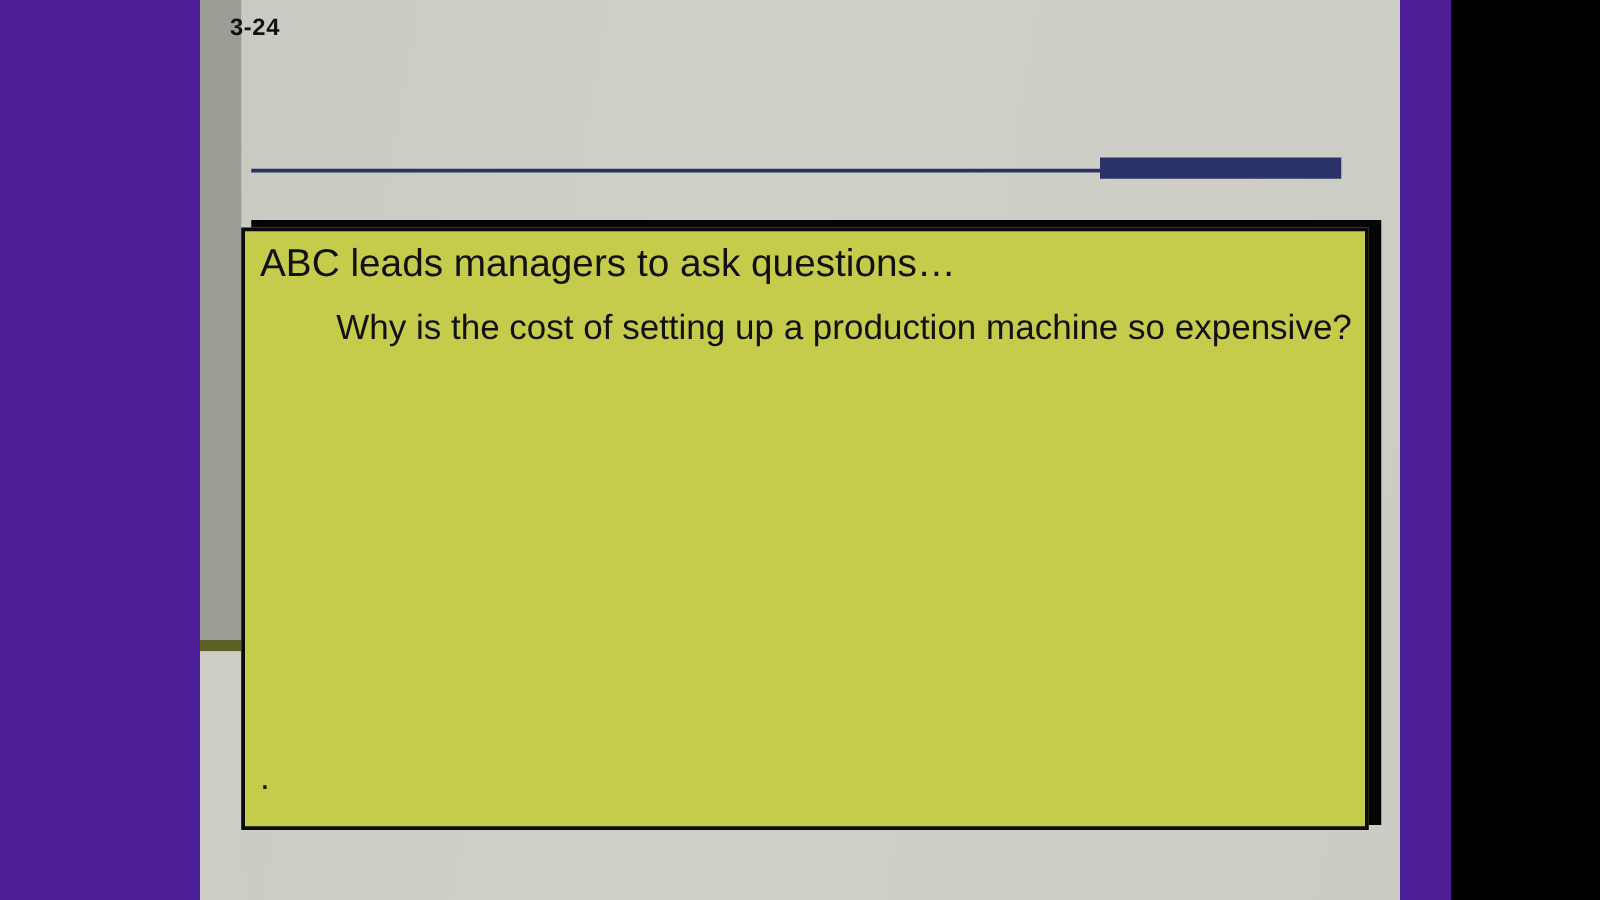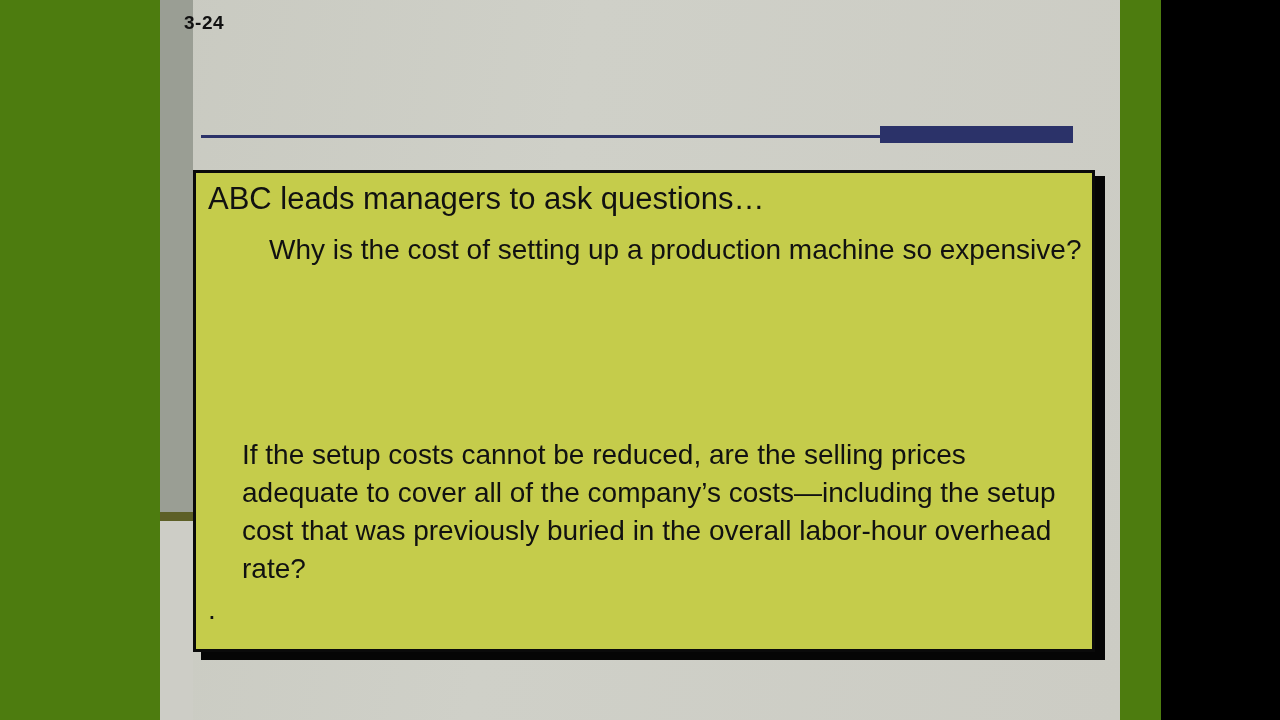--- a/index.html
+++ b/index.html
@@ -11,21 +11,21 @@
     height: 720px;
     overflow: hidden;
   }
   body {
     font-family: "Liberation Sans", sans-serif;
   }
   #screen {
     position: relative;
     width: 1161px;
     height: 720px;
-    background: #4d7c0f;
+    background: #4c1d95;
   }
   
   #slide {
     position: absolute;
     left: 160px;
     top: 0px;
     width: 960px;
     height: 720px;
     background: linear-gradient(100deg, #c9cac1 0%, #cfd0c8 40%, #ccccc4 100%);
     overflow: hidden;
@@ -96,21 +96,21 @@
     position: absolute;
     left: 41px;
     top: 176px;
     width: 904px;
     height: 484px;
     background: #050505;
   }
   .card {
     position: absolute;
     left: 33px;
-    top: 170px;
+    top: 182px;
     width: 902px;
     height: 482px;
     background: #c5cc4b;
     border: 3px solid #0a0a0a;
     box-sizing: border-box;
     overflow: hidden;
   }
   .card-body {
     position: absolute;
     left: 0;
@@ -164,21 +164,20 @@
     <div class="card-shadow"></div>
 
     <div class="card">
       <div class="card-body">
 
         <div class="lead-line">ABC leads managers to ask questions…</div>
 
         <div class="q q1"> Why is the cost of setting up a production machine so expensive?</div>
 
 
-        <div class="q q3">If the setup costs cannot be reduced, are the selling prices adequate to cover all of the company’s costs—including the setup cost that was previously buried in the overall labor-hour overhead rate?</div>
 
         <div class="trailing-dot">.</div>
 
       </div>
     </div>
 
   </div>
 </div>
 
 </body></html>

